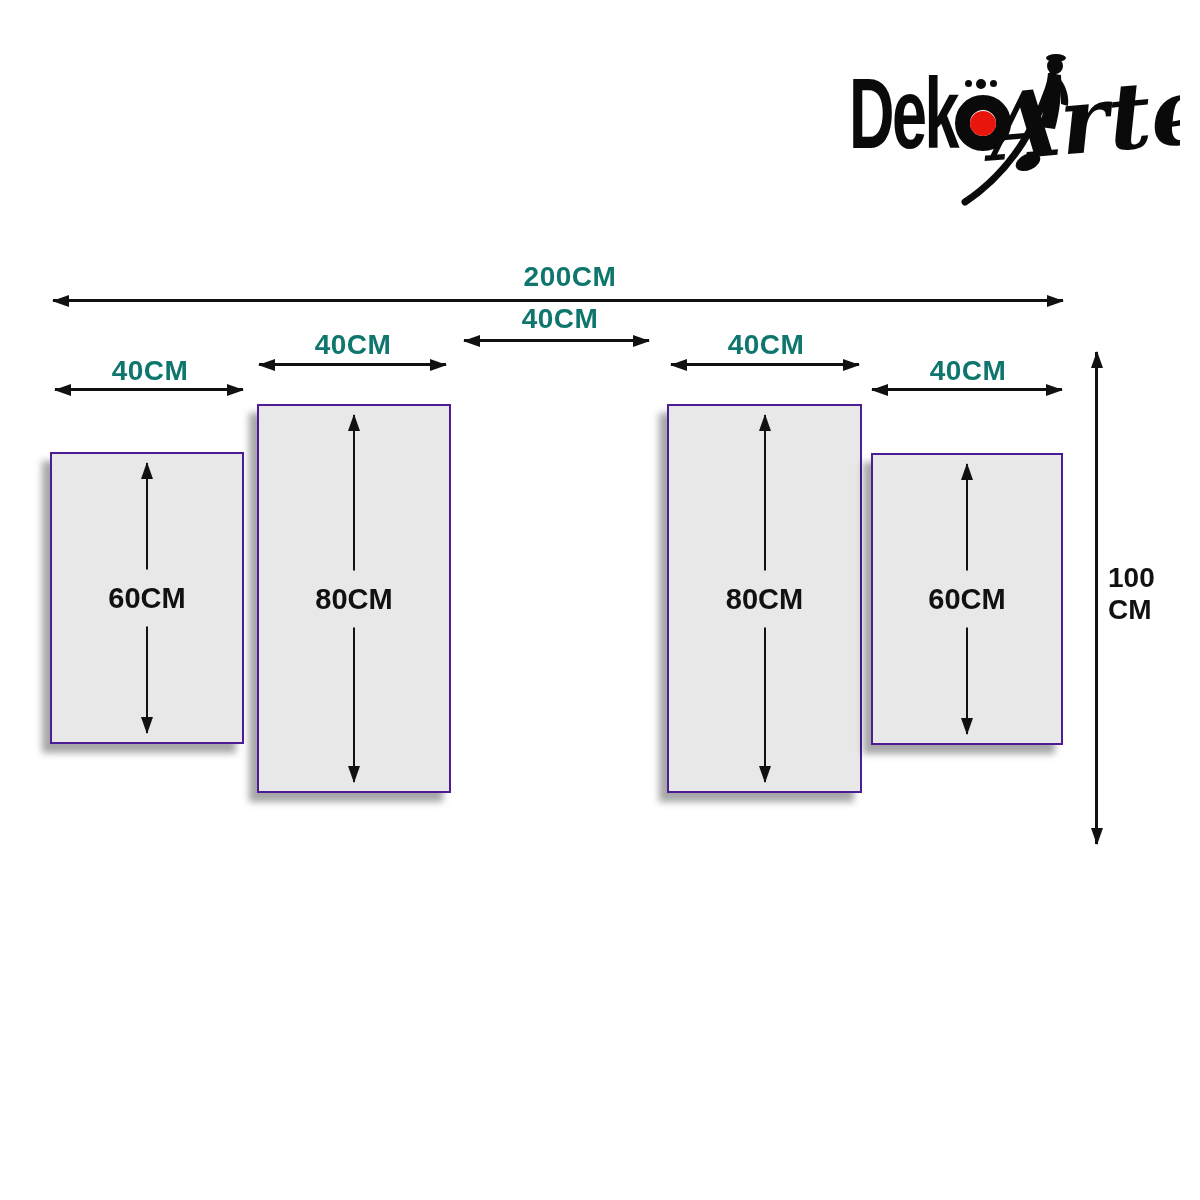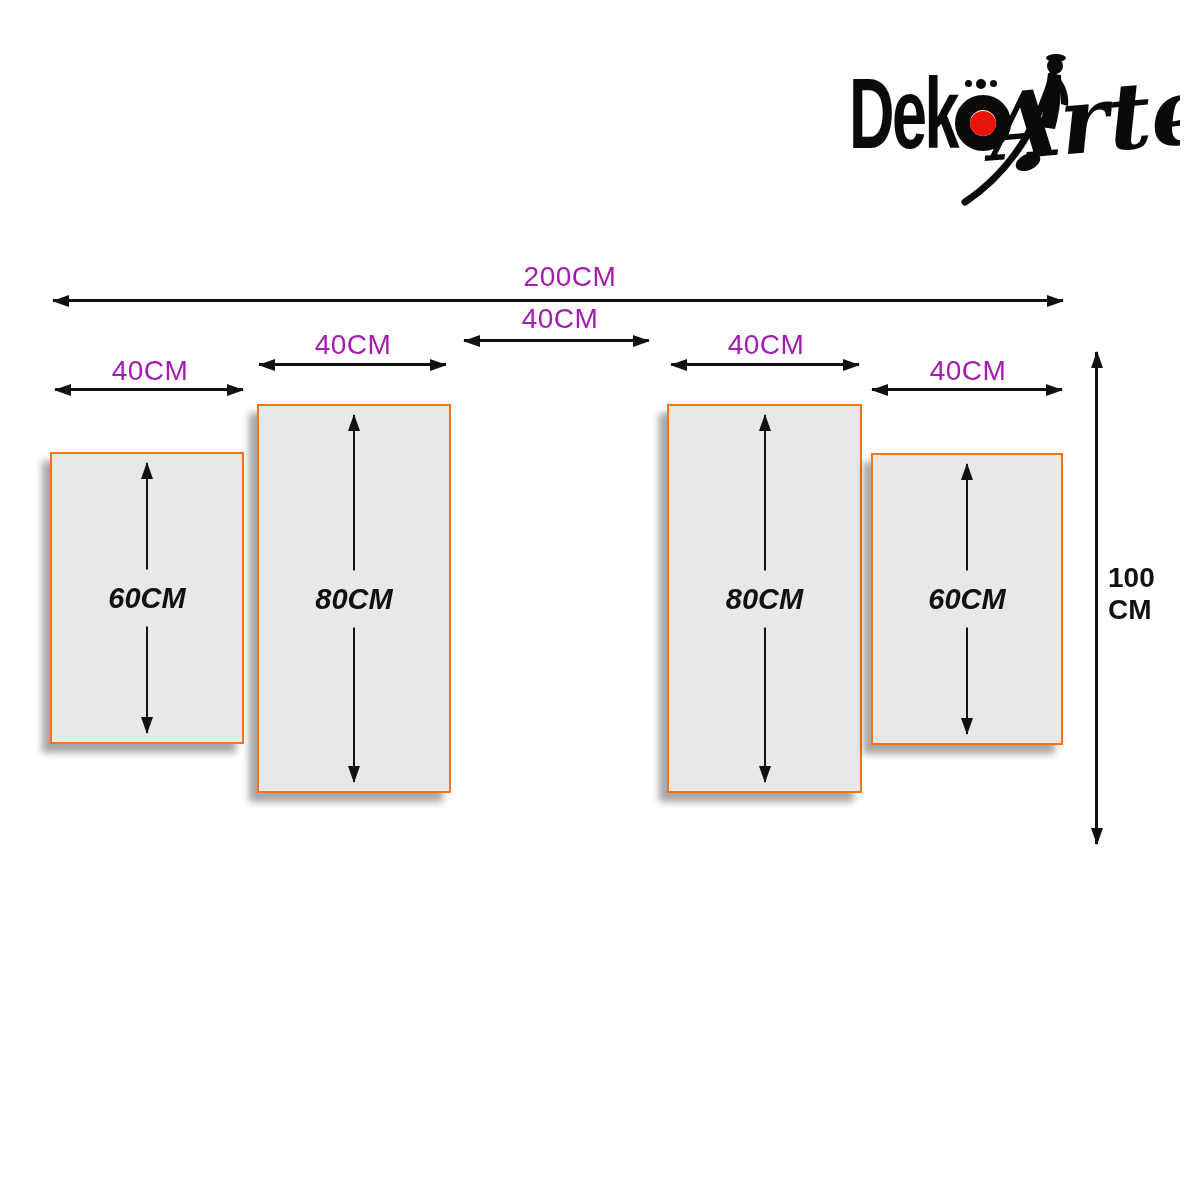--- a/index.html
+++ b/index.html
@@ -1,42 +1,41 @@
 <!DOCTYPE html>
 <html><head>
 <meta charset="utf-8">
 <style>
   html,body{margin:0;padding:0;background:#fff;}
   body{width:1200px;height:1200px;font-family:"Liberation Sans", sans-serif;color:#111;}
   .canvas{position:relative;width:1168px;height:1200px;background:#fff;overflow:hidden;padding-left:40px;}
 
   
   .dim-label{
-    position:absolute;font-weight:normal;font-size:28px;letter-spacing:0.5px;
-    transform:translateX(-50%);white-space:nowrap;color:#a21caf;
+    position:absolute;font-weight:bold;font-size:28px;letter-spacing:0.5px;
+    transform:translateX(-50%);white-space:nowrap;color:#0f766e;
   }
   
   .harrow{position:absolute;height:3px;background:#111;}
   .harrow::before{content:"";position:absolute;left:-1px;top:50%;transform:translateY(-50%);
     border-top:6px solid transparent;border-bottom:6px solid transparent;border-right:17px solid #111;}
   .harrow::after{content:"";position:absolute;right:-1px;top:50%;transform:translateY(-50%);
     border-top:6px solid transparent;border-bottom:6px solid transparent;border-left:17px solid #111;}
 
   
   .varrow{position:absolute;width:3px;background:#111;}
   .varrow::before{content:"";position:absolute;top:-1px;left:50%;transform:translateX(-50%);
     border-left:6px solid transparent;border-right:6px solid transparent;border-bottom:17px solid #111;}
   .varrow::after{content:"";position:absolute;bottom:-1px;left:50%;transform:translateX(-50%);
     border-left:6px solid transparent;border-right:6px solid transparent;border-top:17px solid #111;}
 
   
   .panel{
-    position:absolute;background:#e8e8e8;border:2px solid #f97316;box-sizing:border-box;
+    position:absolute;background:#e8e8e8;border:2px solid #4c1d95;box-sizing:border-box;
     box-shadow:-8px 9px 7px rgba(0,0,0,0.35);
-    font-style:italic;
   }
   .panel .varrow{left:50%;margin-left:-1px;top:9px;bottom:9px;width:2px;}
   .panel-label{
     position:absolute;left:50%;top:50%;transform:translate(-50%,-50%);
     background:#e8e8e8;font-weight:bold;font-size:29px;padding:12px 4px;white-space:nowrap;z-index:2;
   }
 
   
   .height-label{
     position:absolute;left:1108px;top:562px;width:78px;text-align:left;

